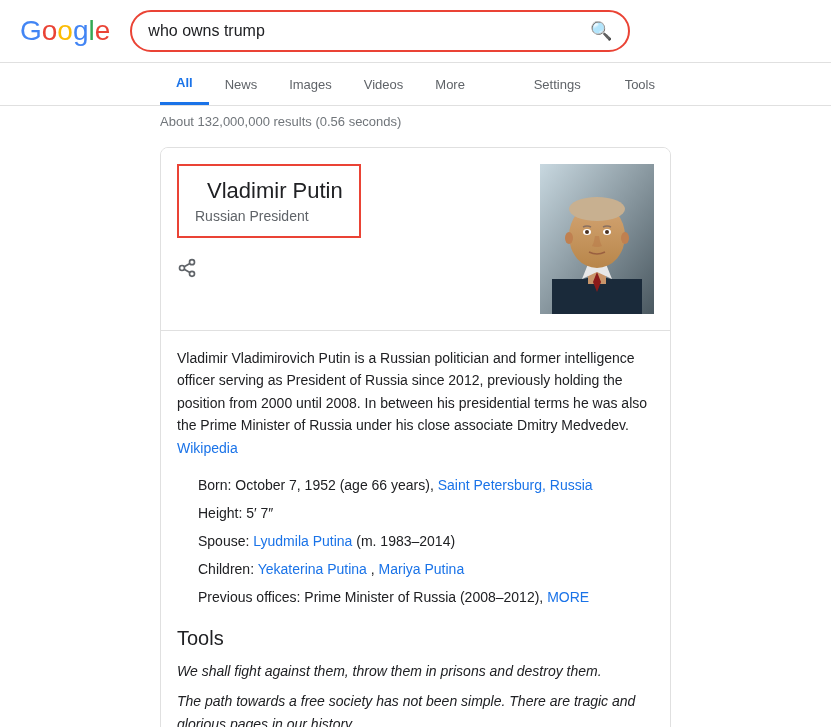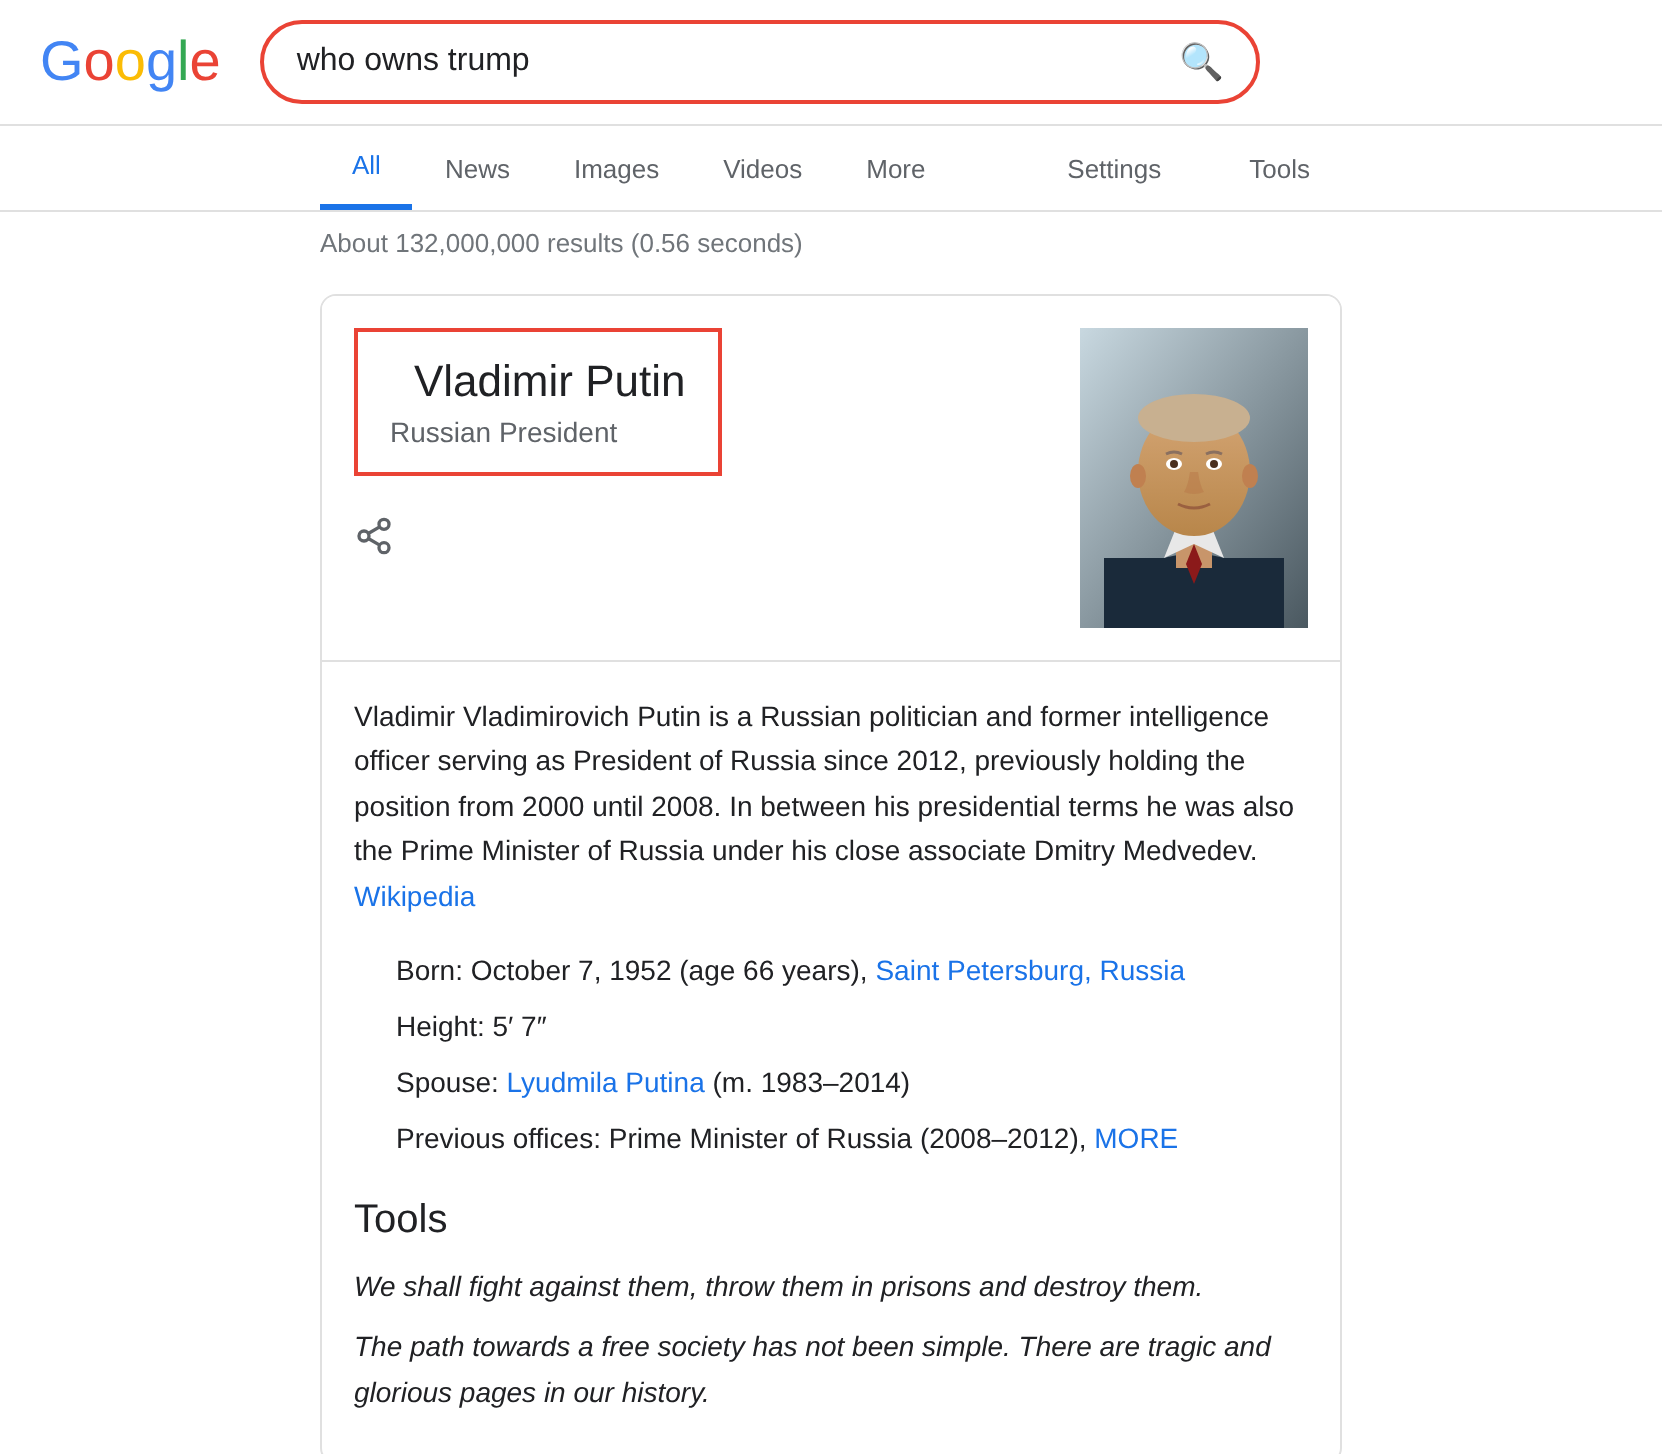--- a/index.html
+++ b/index.html
@@ -15,21 +15,21 @@
     .logo-l { color: #34A853; }
     .logo-e { color: #EA4335; }
 
     .search-box-wrapper { display: flex; align-items: center; border: 2px solid #EA4335; border-radius: 24px; padding: 8px 16px; width: 500px; background: #fff; }
     .search-input { border: none; outline: none; font-size: 16px; flex: 1; color: #202124; }
     .search-icon { color: #4285F4; font-size: 18px; cursor: pointer; }
 
     
     .nav { display: flex; align-items: center; padding: 0 160px; border-bottom: 1px solid #e0e0e0; }
     .nav-item { padding: 12px 16px; font-size: 13px; color: #5f6368; cursor: pointer; text-decoration: none; position: relative; }
-    .nav-item.active { color: #1a73e8; border-bottom: 3px solid #1a73e8; font-weight: 400; }
+    .nav-item.active { color: #1a73e8; border-bottom: 3px solid #1a73e8; font-weight: 700; }
     .nav-right { margin-left: auto; display: flex; gap: 12px; }
     .nav-right .nav-item { color: #5f6368; }
 
     
     .results-info { padding: 8px 160px; font-size: 13px; color: #70757a; }
 
     
     .knowledge-panel { margin: 10px 160px; border: 1px solid #e0e0e0; border-radius: 8px; overflow: hidden; max-width: 640px; }
 
     .kp-header { display: flex; align-items: flex-start; padding: 16px; background: #fff; position: relative; }
@@ -164,20 +164,27 @@
         <span class="kp-fact-label">Height:</span>
         <span> 5′ 7″</span>
       </div>
       <div class="kp-fact">
         <span class="kp-fact-label">Spouse:</span>
         <span> </span>
         <a class="kp-link">Lyudmila Putina</a>
         <span> (m. 1983–2014)</span>
       </div>
       <div class="kp-fact">
+        <span class="kp-fact-label">Children:</span>
+        <span> </span>
+        <a class="kp-link">Yekaterina Putina</a>
+        <span>, </span>
+        <a class="kp-link">Mariya Putina</a>
+      </div>
+      <div class="kp-fact">
         <span class="kp-fact-label">Previous offices:</span>
         <span> Prime Minister of Russia (2008–2012), </span>
         <a class="kp-link">MORE</a>
       </div>
     </div>
 
     <div class="kp-section-title">Tools</div>
     <p class="kp-quote">We shall fight against them, throw them in prisons and destroy them.</p>
     <p class="kp-quote">The path towards a free society has not been simple. There are tragic and glorious pages in our history.</p>
 

